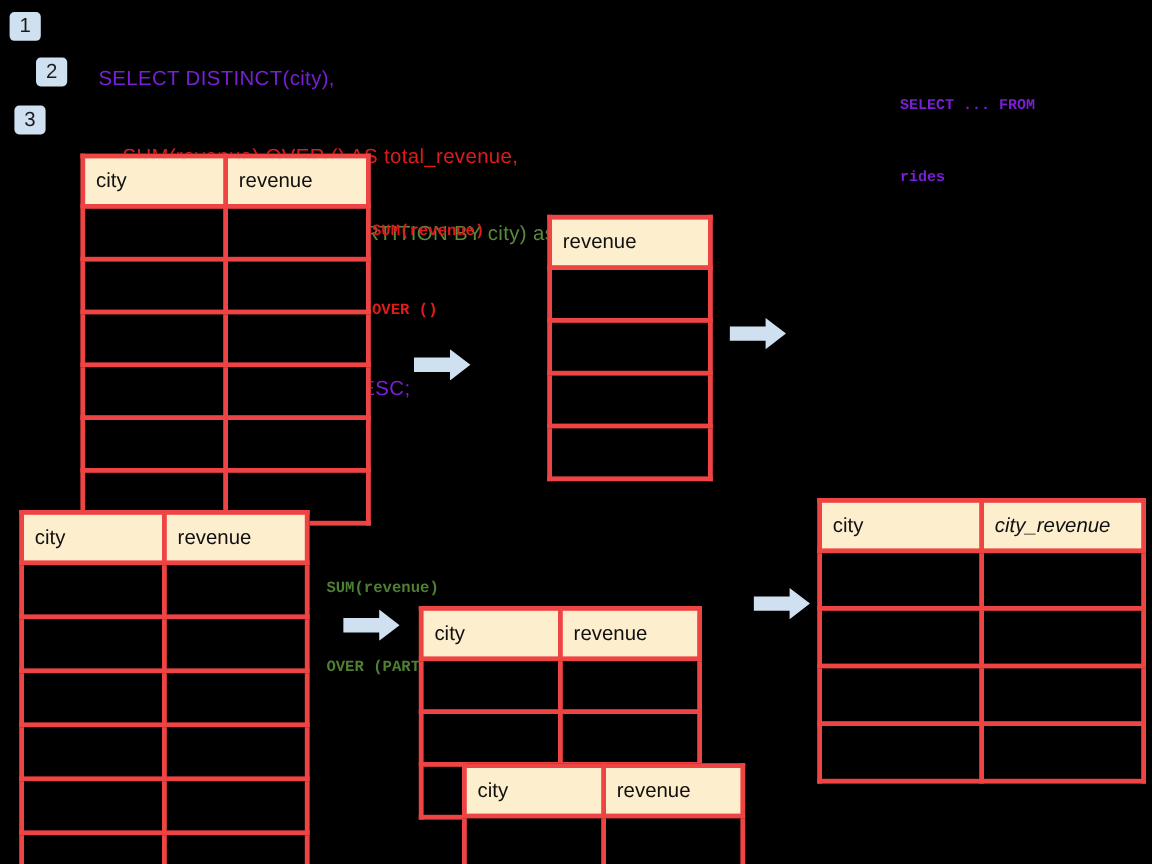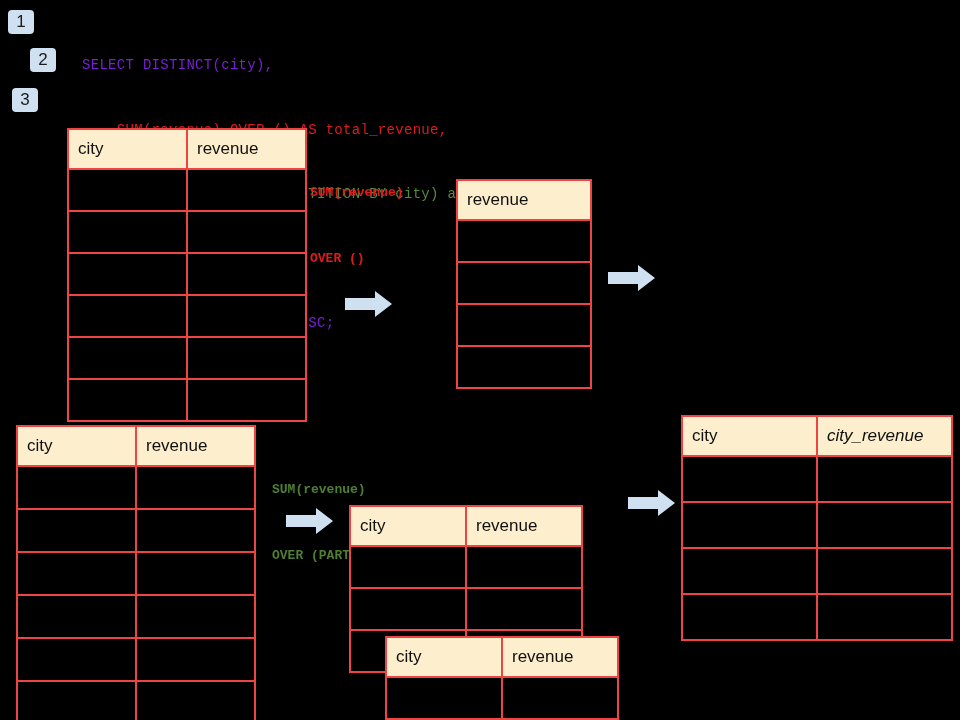--- a/index.html
+++ b/index.html
@@ -28,22 +28,22 @@
     text-align: center;
     width: 26px;
     height: 24px;
     border-radius: 4px;
     user-select: none;
   }
 
   
   .code {
     position: absolute;
-    font-family: Liberation Mono, monospace;
-    font-size: 14px;
+    font-family: Liberation Sans, sans-serif;
+    font-size: 17px;
     line-height: 21.5px;
     white-space: pre;
     letter-spacing: 0.3px;
   }
   .code-line { white-space: pre; }
   .c-purple { color: #7a1fd6; }
   .c-red    { color: #e01b1b; }
   .c-green  { color: #5a8a3c; }
 
   .side-note {
@@ -69,21 +69,21 @@
   .anno.green { color: #4f7f33; }
 
   
   .tbl {
     position: absolute;
     border-collapse: collapse;
     background: #000000;
     table-layout: fixed;
   }
   .tbl td, .tbl th {
-    border: 2px solid #ef4444;
+    border: 4px solid #ef4444;
     padding: 0;
     margin: 0;
   }
   .tbl th {
     background: #fdeecd;
     color: #101010;
     font-family: "Liberation Sans", sans-serif;
     font-size: 17px;
     font-weight: normal;
     text-align: left;
@@ -109,20 +109,24 @@
   <div class="badge" style="left:12px; top:88px;">3</div>
 
   <div class="code" style="left:82px; top:12px;">
     <div class="code-line c-purple">SELECT DISTINCT(city),</div>
     <div class="code-line c-red">    SUM(revenue) OVER () AS total_revenue,</div>
     <div class="code-line c-green">    SUM(revenue) OVER (PARTITION BY city) as city_revenue</div>
     <div class="code-line c-purple">  FROM rides</div>
     <div class="code-line c-purple">  ORDER by city_revenue DESC;</div>
   </div>
 
+  <div class="side-note" style="left:750px; top:38px;">
+    <div>SELECT ... FROM</div>
+    <div>rides</div>
+  </div>
 
   <div class="anno red" style="left:310px; top:138px;">
     <div>SUM(revenue)</div>
     <div>OVER ()</div>
   </div>
 
   <div class="anno green" style="left:272px; top:435px;">
     <div>SUM(revenue)</div>
     <div>OVER (PARTITION</div>
   </div>

